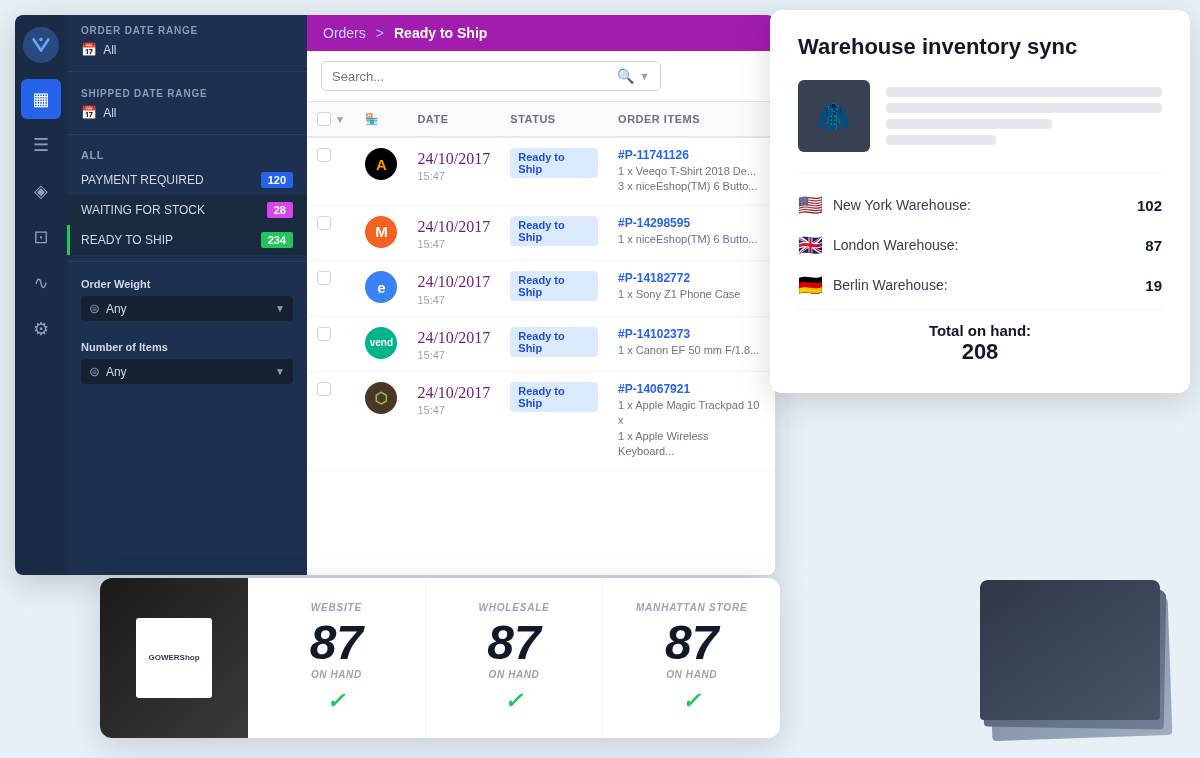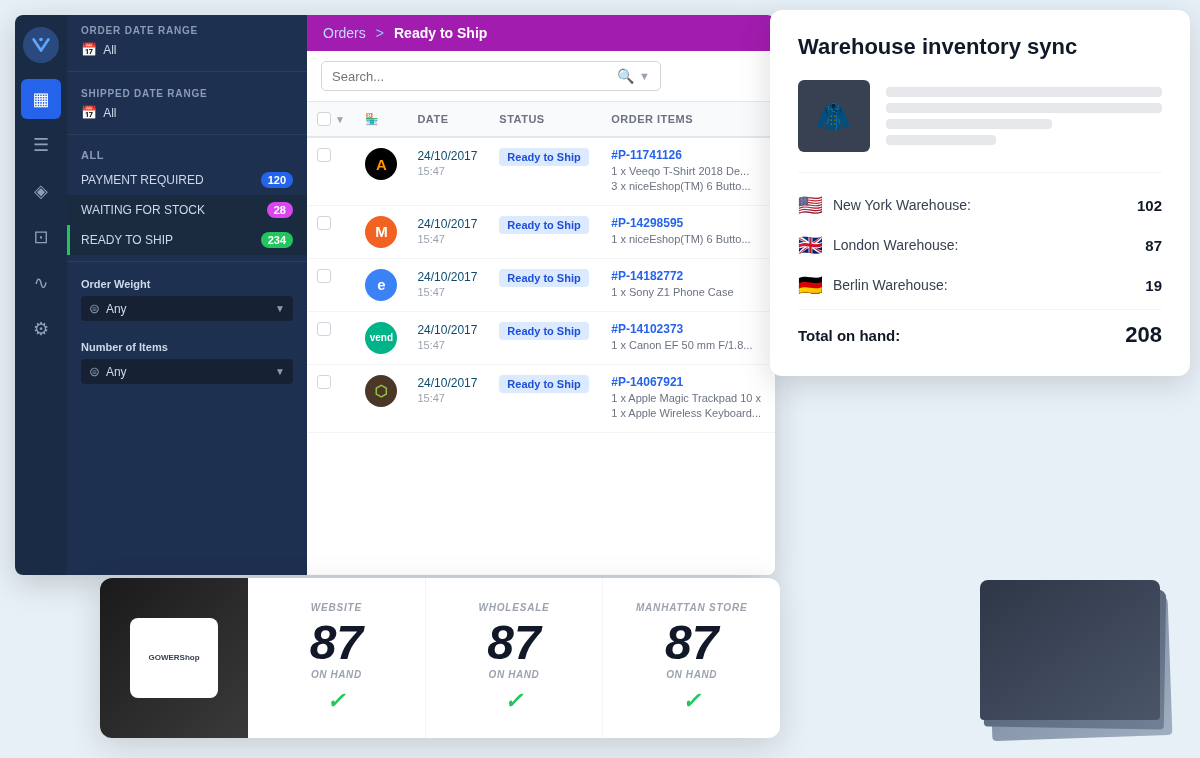--- a/index.html
+++ b/index.html
@@ -119,21 +119,21 @@
     }
     .sidebar-filter-row.active-green {
       border-left: 3px solid #22c55e;
       padding-left: 11px;
       background: #1a2b40;
     }
     .sidebar-filter-row.active-red {
       background: #1a2b40;
     }
     .badge {
-      border-radius: 8px;
+      border-radius: 2px;
       padding: 2px 7px;
       font-size: 11px;
       font-weight: 700;
       min-width: 24px;
       text-align: center;
     }
     .badge-blue { background: #2563eb; color: #fff; }
     .badge-red { background: #d946ef; color: #fff; }
     .badge-green { background: #22c55e; color: #fff; }
 
@@ -247,21 +247,21 @@
     .channel-logo {
       width: 32px;
       height: 32px;
       border-radius: 50%;
       display: flex;
       align-items: center;
       justify-content: center;
       font-weight: 900;
       font-size: 14px;
     }
-    .date-cell { color: #0c4a6e; font-size: 12px; line-height: 1.4; }
+    .date-cell { color: #701a75; font-size: 16px; line-height: 1.4; font-family: Liberation Serif, serif; }
     .time-cell { color: #9ca3af; font-size: 11px; }
     .status-badge {
       display: inline-block;
       padding: 3px 8px;
       border-radius: 4px;
       font-size: 11px;
       font-weight: 600;
       background: #dbeafe;
       color: #1d4ed8;
     }
@@ -318,20 +318,21 @@
     .warehouse-count { font-weight: 700; color: #111827; font-size: 15px; }
     .warehouse-total-row {
       display: flex;
       align-items: center;
       padding: 12px 0 4px 0;
       font-size: 15px;
       font-weight: 600;
       color: #111827;
       border-top: 1px solid #f3f4f6;
       margin-top: 4px;
+      flex-direction: column;
     }
     .warehouse-total-label { flex: 1; }
     .warehouse-total-count { font-size: 22px; font-weight: 800; }
 
     
     .bottom-card {
       position: absolute;
       bottom: 20px;
       left: 100px;
       width: 680px;
@@ -353,24 +354,24 @@
     }
     .tshirt-bg {
       width: 100%;
       height: 100%;
       background: linear-gradient(135deg, #1a1a1a 0%, #3a3a3a 100%);
       display: flex;
       align-items: center;
       justify-content: center;
     }
     .tshirt-shape {
-      width: 88px;
+      width: 76px;
       height: 80px;
       background: #fff;
-      border-radius: 8px;
+      border-radius: 3px;
       display: flex;
       align-items: center;
       justify-content: center;
       font-size: 8px;
       font-weight: 700;
       color: #374151;
       text-align: center;
       line-height: 1.2;
     }
     .bottom-card-stats {

